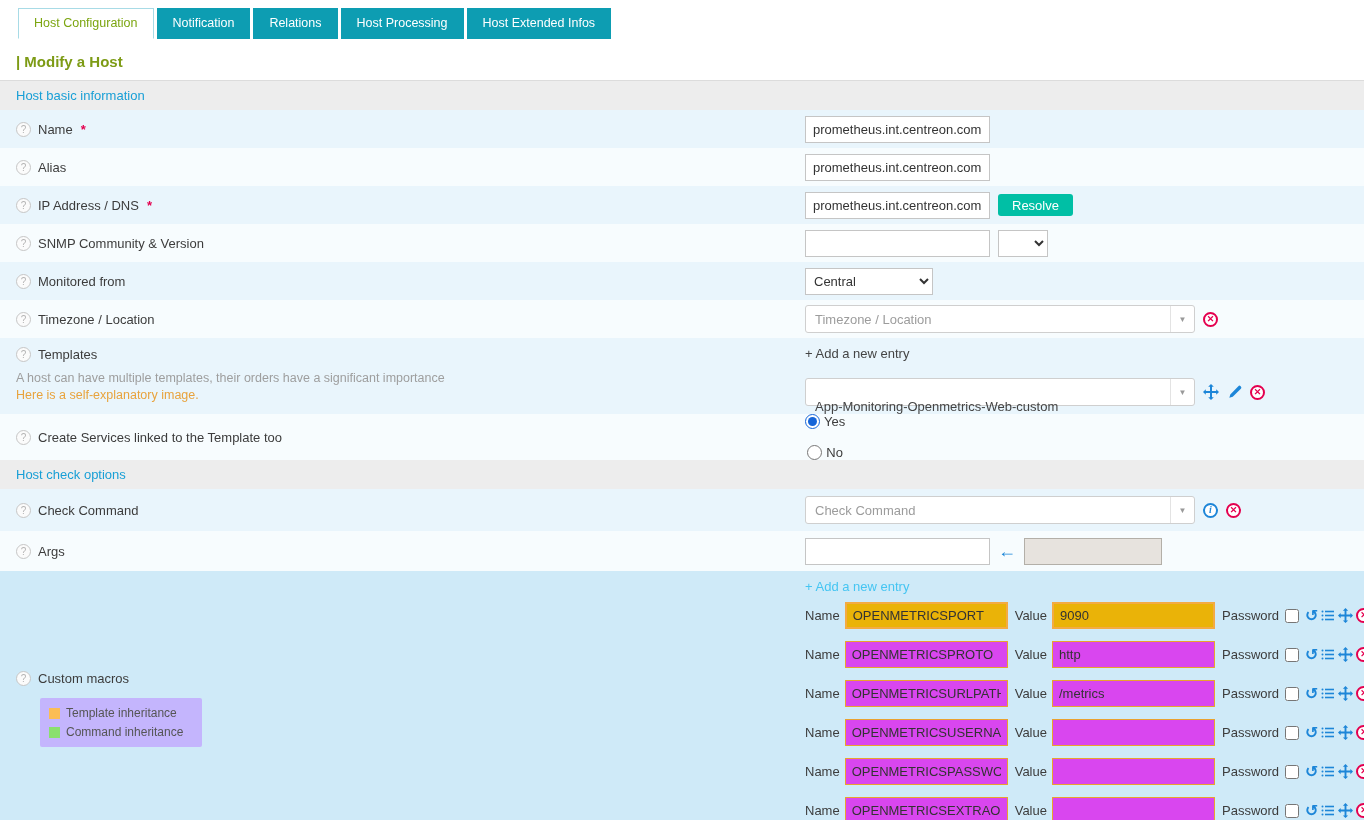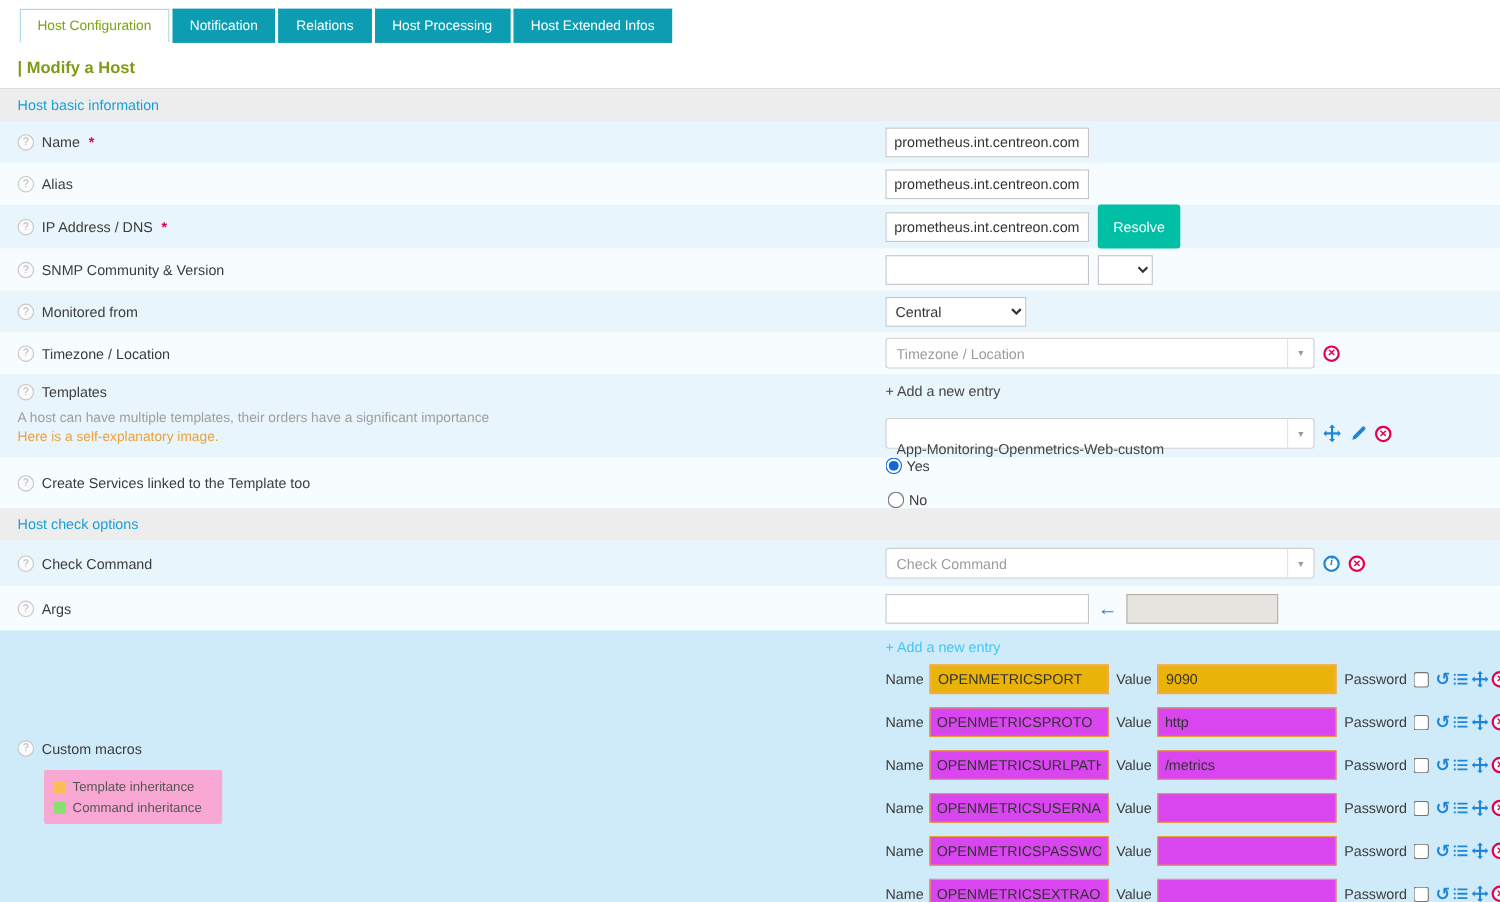--- a/index.html
+++ b/index.html
@@ -32,21 +32,21 @@
   .req { color: #e4004f; font-weight: bold; margin-left: 1px; }
 
   .ti { height: 27px; width: 185px; border: 1px solid #c5c5c5; padding: 0 7px; font: inherit;
         color: #333; background: #fff; }
   .ti:disabled, .ti.locked { background: #e7e3de; border: 1px solid #b3afa8; width: 138px; }
 
   select { height: 27px; font: inherit; color: #333; border: 1px solid #c5c5c5; background: #fff; padding: 0 4px; }
   .sel-version { width: 50px; }
   .sel-poller { width: 128px; }
 
-  .btn-resolve { height: 40px; padding: 0 14px; background: #00bfa5; color: #fff; border: none;
+  .btn-resolve { height: 22px; padding: 0 14px; background: #00bfa5; color: #fff; border: none;
                  border-radius: 3px; font: inherit; font-size: 13px; cursor: pointer; }
 
   
   .s2 { width: 390px; height: 28px; background: #fff; border: 1px solid #cfcfcf; border-radius: 3px;
         display: flex; align-items: center; justify-content: space-between; padding: 0 0 0 9px; cursor: pointer; }
   .s2 .s2-text { color: #9c9c9c; font-size: 13px; overflow: hidden; white-space: nowrap; }
   .s2.has-value .s2-text { color: #444; margin-top: 28px; }
   .s2 .s2-arrow { border-left: 1px solid #e3e3e3; height: 100%; width: 24px; display: flex;
                   align-items: center; justify-content: center; color: #999; font-size: 8px; flex: none; }
 
@@ -75,21 +75,21 @@
 
   
   .radio-group { display: flex; align-items: center; gap: 16px; flex-direction: column; }
   .radio-item { display: flex; align-items: center; gap: 4px; cursor: pointer; }
   .radio-item input { width: 15px; height: 15px; accent-color: #1565d8; }
 
   
   .macros { display: flex; background: #cfeaf8; padding: 5px 0 6px; align-items: flex-start; min-height: 276px; }
   .macros-left { flex: 0 0 805px; padding-left: 16px; }
   .macros-label { display: flex; align-items: center; gap: 7px; margin-top: 95px; }
-  .legend { background: #f9a8d4; width: 162px; margin: 12px 0 0 24px; padding: 8px 9px; display: flex;
+  .legend { background: #c4b5fd; width: 162px; margin: 12px 0 0 24px; padding: 8px 9px; display: flex;
             flex-direction: column; gap: 5px; font-size: 12px; color: #555; border-radius: 2px; }
   .legend-item { display: flex; align-items: center; gap: 6px; }
   .sq { width: 11px; height: 11px; display: inline-block; flex: none; }
   .sq-orange { background: #fbbd55; }
   .sq-green { background: #8ae06e; }
 
   .macros-right { flex: 1; padding-right: 8px; }
   .add-entry-blue { color: #45c5f2; cursor: pointer; margin: 3px 0 8px; }
   .macro-row { display: flex; align-items: center; gap: 5px; margin-bottom: 12px; }
   .m-label { color: #3c3c3c; flex: none; }

